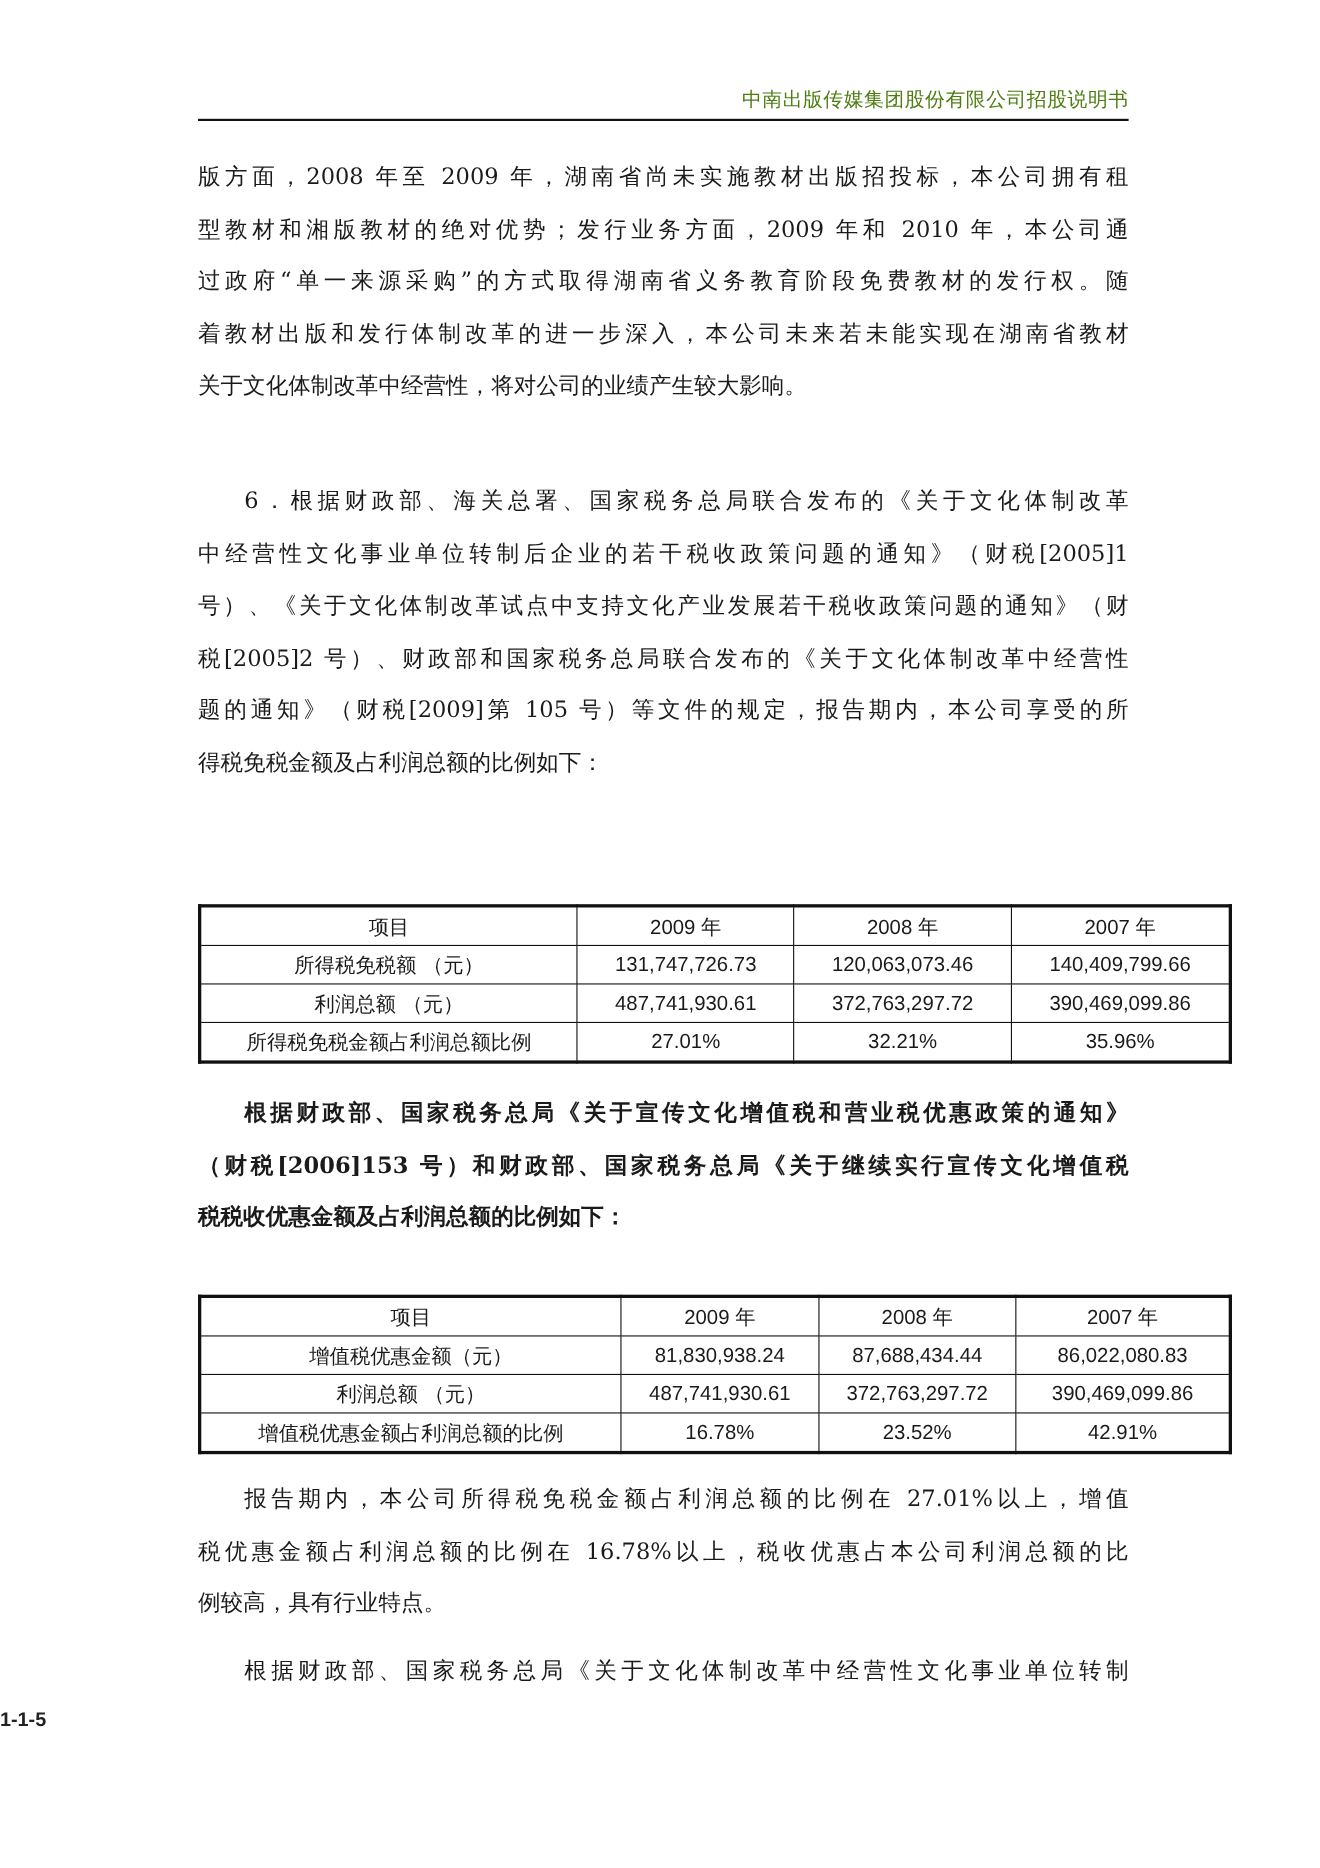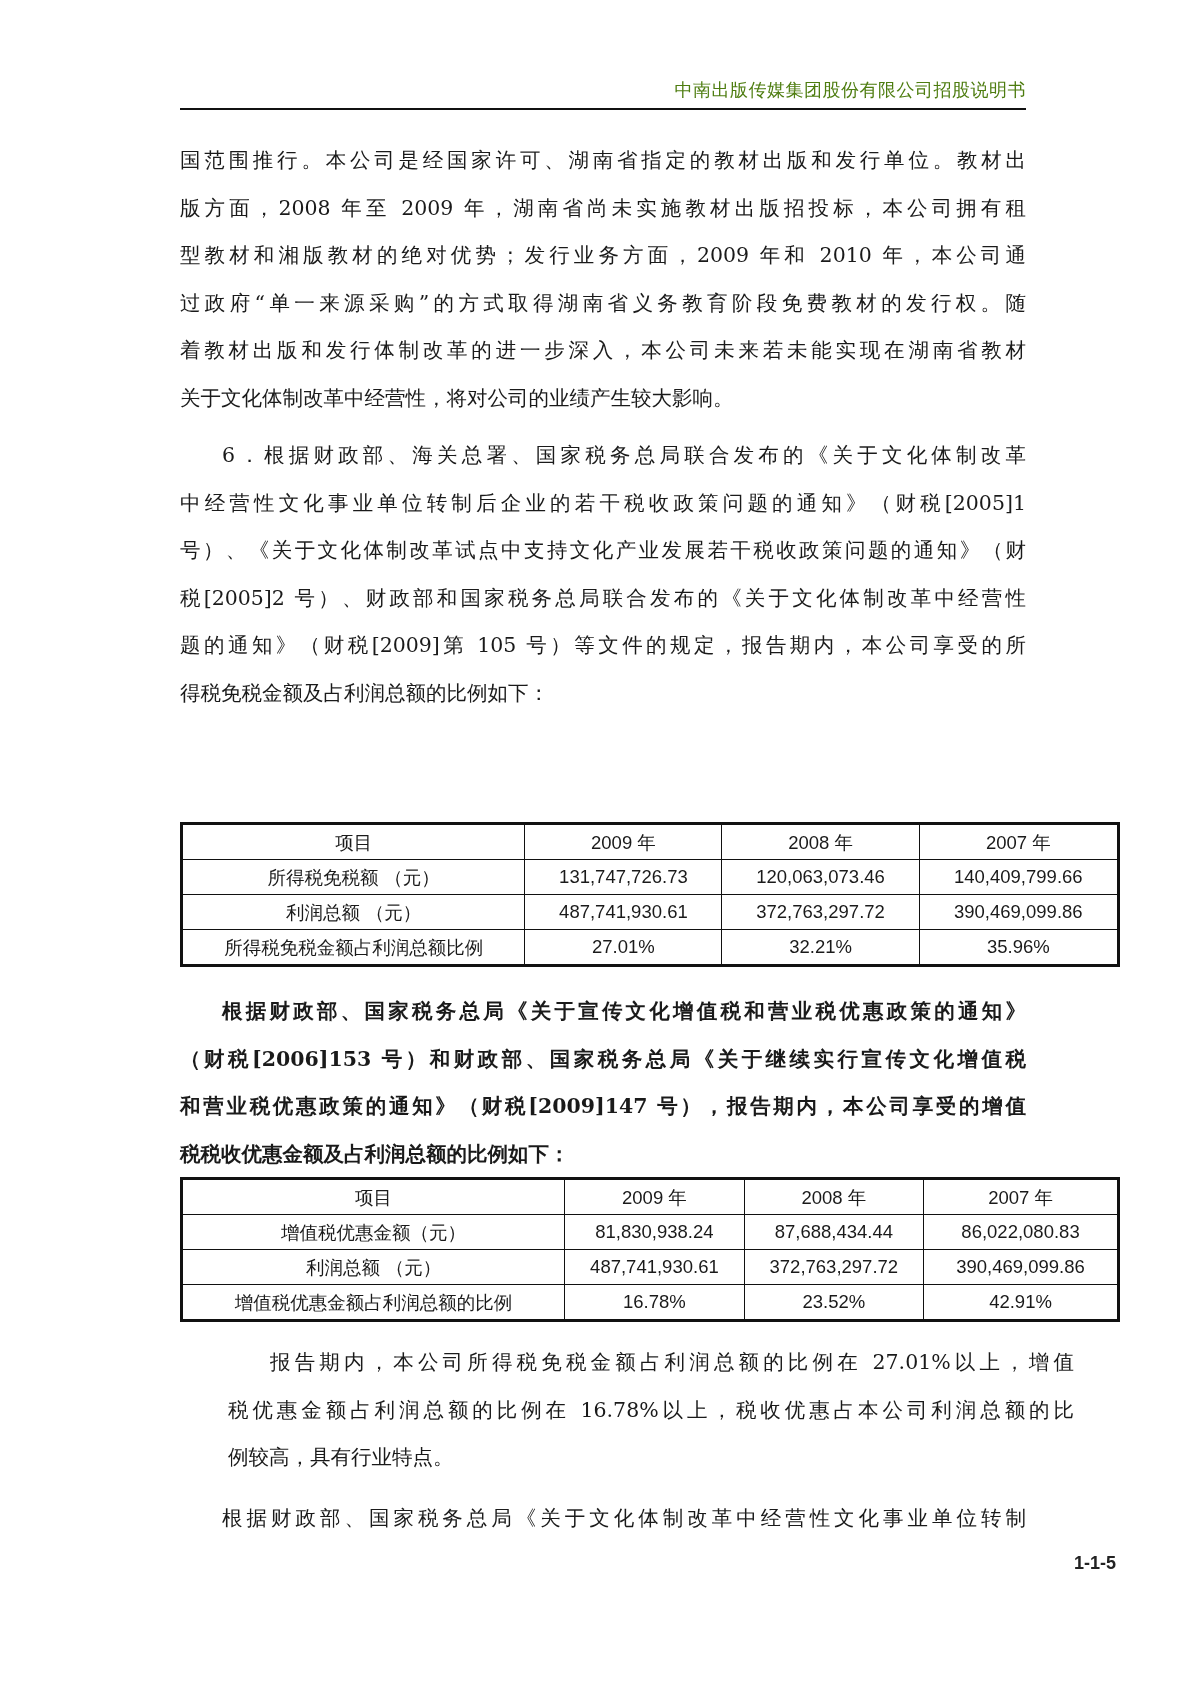--- a/index.html
+++ b/index.html
@@ -27,33 +27,32 @@
     position: absolute; left: 180px; width: 940px; border-collapse: collapse;
     font-size: 18.5px; border: 3px solid #111;
   }
   table.tbl td {
     border: 1.5px solid #111; height: 34px; padding: 0 2px; white-space: nowrap;
   }
   table.tbl td.c { text-align: center; }
   table.tbl td.r { text-align: center; font-family: "Liberation Sans", sans-serif; }
   table.tbl td.hy { text-align: center; font-family: "Liberation Sans", sans-serif; }
   .footer {
-    position: absolute; left: 0; width: 1116px; top: 1553px; text-align: right;
+    position: absolute; left: 0; width: 1116px; top: 1553px; text-align: left;
     font-family: "Liberation Sans", sans-serif; font-weight: bold; font-size: 18px; color: #222;
   }
 </style>
 </head>
 <body>
 
 <div class="header">
   <span class="header-title">中南出版传媒集团股份有限公司招股说明书</span>
 </div>
 
 <div class="para" style="top:137px;">
-  <span class="line full">国范围推行。本公司是经国家许可、湖南省指定的教材出版和发行单位。教材出</span>
   <span class="line full">版方面，2008 年至 2009 年，湖南省尚未实施教材出版招投标，本公司拥有租</span>
   <span class="line full">型教材和湘版教材的绝对优势；发行业务方面，2009 年和 2010 年，本公司通</span>
   <span class="line full">过政府“单一来源采购”的方式取得湖南省义务教育阶段免费教材的发行权。随</span>
   <span class="line full">着教材出版和发行体制改革的进一步深入，本公司未来若未能实现在湖南省教材</span>
   <span class="line">关于文化体制改革中经营性，将对公司的业绩产生较大影响。</span>
 </div>
 
 <div class="para" style="top:432px;">
   <span class="line full" style="padding-left:42px;">6．根据财政部、海关总署、国家税务总局联合发布的《关于文化体制改革</span>
   <span class="line full">中经营性文化事业单位转制后企业的若干税收政策问题的通知》（财税[2005]1</span>
@@ -94,21 +93,20 @@
     <td class="r">27.01%</td>
     <td class="r">32.21%</td>
     <td class="r">35.96%</td>
   </tr>
 </tbody>
   </table>
 
 <div class="para" style="top:988px;font-weight:bold;">
   <span class="line full" style="padding-left:42px;">根据财政部、国家税务总局《关于宣传文化增值税和营业税优惠政策的通知》</span>
   <span class="line full">（财税[2006]153 号）和财政部、国家税务总局《关于继续实行宣传文化增值税</span>
-  <span class="line full">和营业税优惠政策的通知》（财税[2009]147 号），报告期内，本公司享受的增值</span>
   <span class="line">税税收优惠金额及占利润总额的比例如下：</span>
 </div>
 
 <table class="tbl" style="top:1177px;">
   <colgroup>
     <col style="width:346px">
       <col style="width:162px">
       <col style="width:162px">
       <col style="width:176px">
   </colgroup>
@@ -133,21 +131,21 @@
   </tr>
   <tr>
     <td class="c">增值税优惠金额占利润总额的比例</td>
     <td class="r">16.78%</td>
     <td class="r">23.52%</td>
     <td class="r">42.91%</td>
   </tr>
 </tbody>
   </table>
 
-<div class="para" style="top:1339px;margin-left:48px;">
+<div class="para" style="top:1339px;">
   <span class="line full" style="padding-left:42px;">报告期内，本公司所得税免税金额占利润总额的比例在 27.01%以上，增值</span>
   <span class="line full">税优惠金额占利润总额的比例在 16.78%以上，税收优惠占本公司利润总额的比</span>
   <span class="line">例较高，具有行业特点。</span>
 </div>
 
 <div class="para" style="top:1495px;">
   <span class="line full" style="padding-left:42px;">根据财政部、国家税务总局《关于文化体制改革中经营性文化事业单位转制</span>
 </div>
 
 <div class="footer">1-1-5</div>

